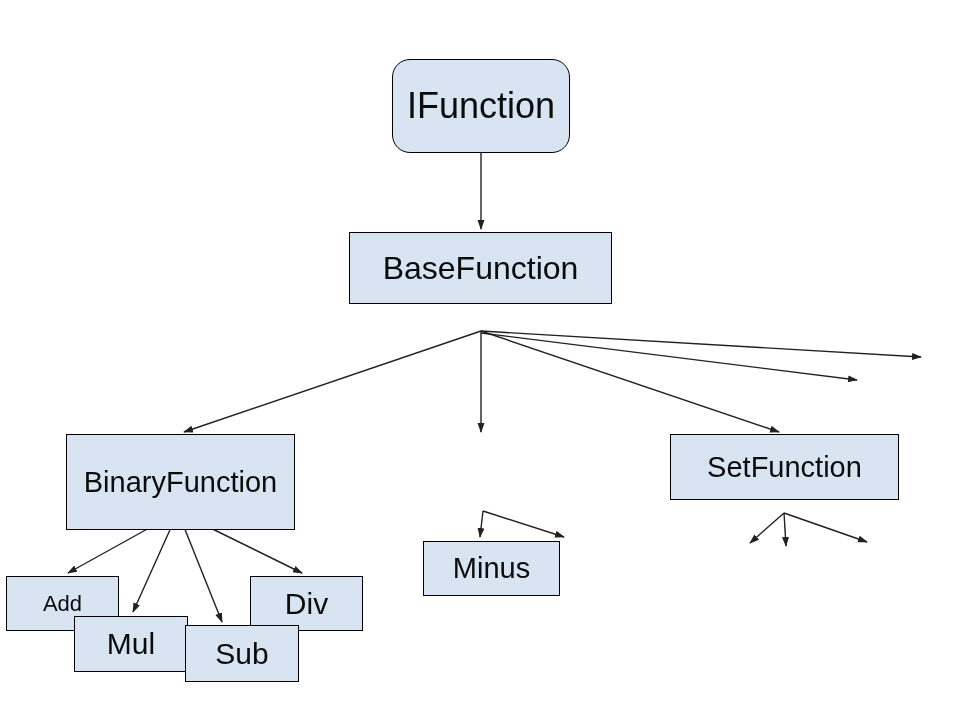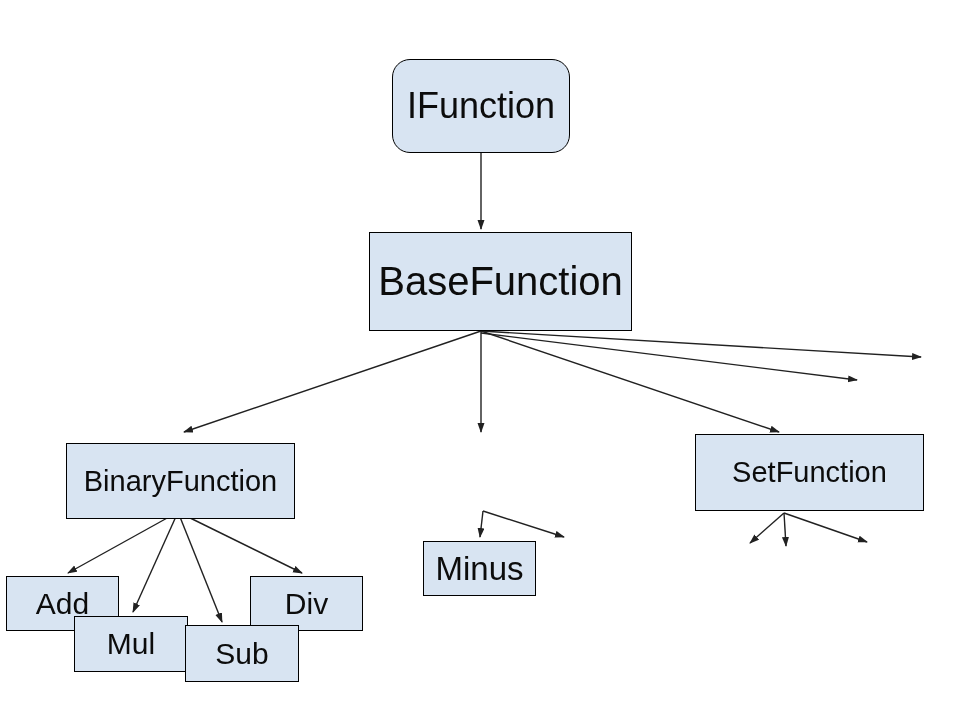--- a/index.html
+++ b/index.html
@@ -34,26 +34,26 @@
     border: 1.2px solid #000000;
     display: flex;
     align-items: center;
     justify-content: center;
     color: #0c0c0c;
     z-index: 2;
   }
   .node span { white-space: nowrap; }
 
   #n-ifunction      { left: 392px; top:  59px; width: 178px; height: 94px; border-radius: 18px; font-size: 36px; }
-  #n-basefunction   { left: 369px; top: 232px; width: 263px; height: 99px; font-size: 40px; }
-  #n-binaryfunction { left:  66px; top: 434px; width: 229px; height: 76px; font-size: 29px; margin-top: 9px; }
+  #n-basefunction   { left: 349px; top: 232px; width: 263px; height: 72px; font-size: 32px; }
+  #n-binaryfunction { left:  66px; top: 434px; width: 229px; height: 96px; font-size: 29px; }
   #n-unaryfunction  { left: 368px; top: 434px; width: 227px; height: 77px; font-size: 29px; }
-  #n-setfunction    { left: 670px; top: 434px; width: 229px; height: 77px; font-size: 29px; margin-left: 25px; }
-  #n-minus          { left: 423px; top: 541px; width: 113px; height: 55px; font-size: 33px; }
-  #n-add            { left:   6px; top: 576px; width: 113px; height: 55px; font-size: 30px; z-index: 3; }
+  #n-setfunction    { left: 670px; top: 434px; width: 229px; height: 66px; font-size: 29px; }
+  #n-minus          { left: 423px; top: 541px; width: 137px; height: 55px; font-size: 29px; }
+  #n-add            { left:   6px; top: 576px; width: 113px; height: 55px; font-size: 22px; z-index: 3; }
   #n-div            { left: 250px; top: 576px; width: 113px; height: 55px; font-size: 30px; z-index: 4; }
   #n-mul            { left:  74px; top: 616px; width: 114px; height: 56px; font-size: 30px; z-index: 5; }
   #n-sub            { left: 185px; top: 625px; width: 114px; height: 57px; font-size: 30px; z-index: 6; }
 </style>
 </head>
 <body>
 
 <div class="canvas">
 
   <svg class="edges" viewBox="0 0 960 720" xmlns="http://www.w3.org/2000/svg">

